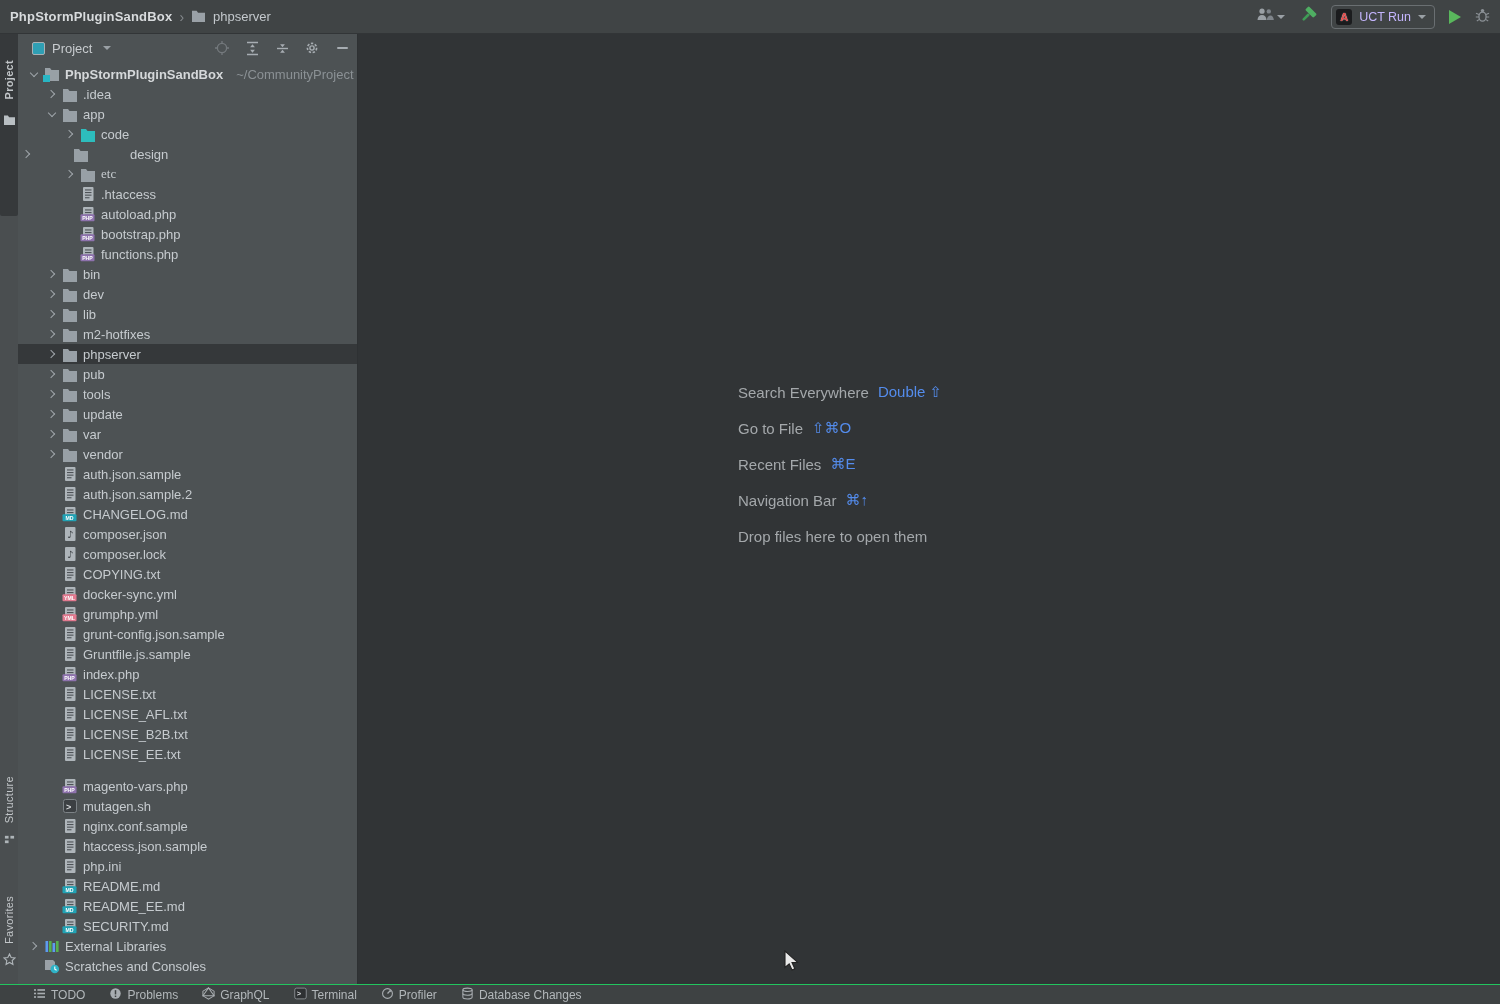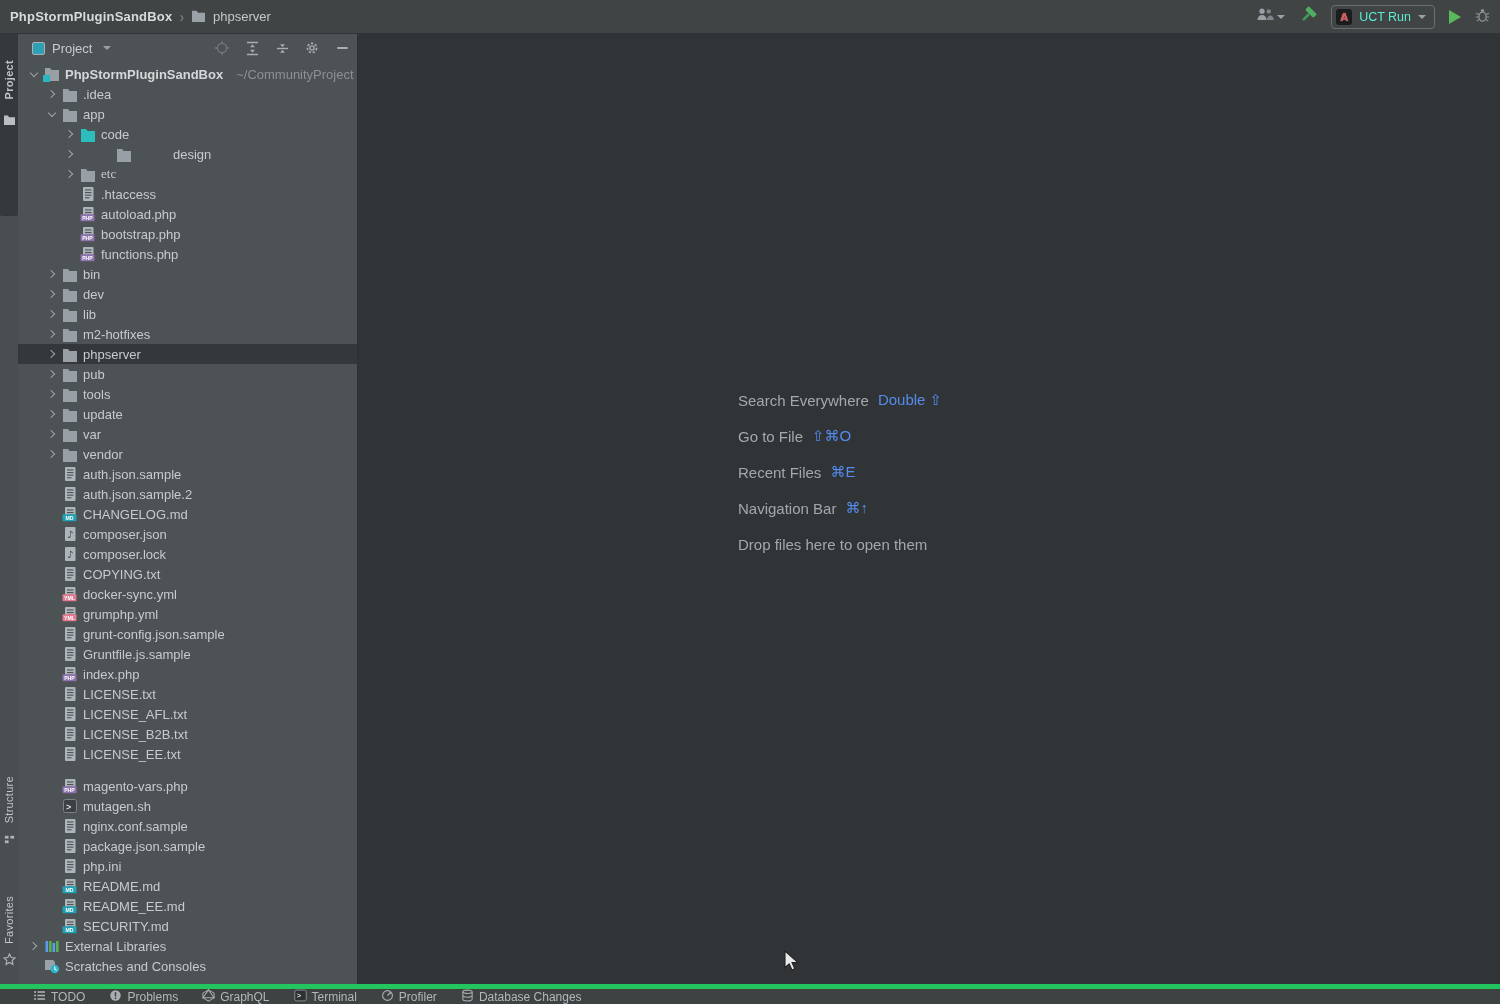--- a/index.html
+++ b/index.html
@@ -24,21 +24,21 @@
   .caret-down { width:0; height:0; border-left:4px solid transparent; border-right:4px solid transparent; border-top:4px solid #9aa0a5; }
   .run-combo {
     display:flex; align-items:center; gap:7px; border:1px solid #6a6f72;
     border-radius:4px; padding:3px 8px 3px 4px; height:24px;
   }
   .run-ico {
     width:16px; height:16px; background:#1b1c1e; border-radius:3px;
     color:#e34b4b; font-size:11px; font-weight:bold; display:grid; place-items:center;
     text-shadow:0 0 1px #ffffff;
   }
-  .run-name { font-size:12.5px; color:#5eead4; }
+  .run-name { font-size:12.5px; color:#c4b5fd; }
   .play-btn { width:0; height:0; border-left:12px solid #59b75c; border-top:7px solid transparent; border-bottom:7px solid transparent; }
   
   .workspace { position:absolute; top:34px; left:0; right:0; bottom:20px; display:flex; }
   .stripe { width:18px; background:#4a4e50; position:relative; flex:none; }
   .stripe-tab {
     position:absolute; top:0; left:0; width:18px; height:182px; background:#36393b;
     display:flex; flex-direction:column; align-items:center; justify-content:flex-start;
     border-radius:0 0 2px 2px;
   }
   .vtext {
@@ -67,28 +67,28 @@
   .chev { width:18px; flex:none; display:flex; align-items:center; justify-content:center; }
   .chev i { width:6px; height:6px; border-right:1.5px solid #9fa5aa; border-bottom:1.5px solid #9fa5aa; display:block; }
   .chev.collapsed i { transform:rotate(-45deg); margin-left:-2px; }
   .chev.expanded i { transform:rotate(45deg); margin-top:-2px; }
   .t-ico { width:17px; height:16px; flex:none; margin-right:5px; display:grid; place-items:center; }
   .t-label { color:#c6cbcf; }
   .t-label.bold { font-weight:bold; color:#d5d8da; }
   .t-suffix { color:#8b9195; margin-left:13px; }
   
   .editor { flex:1; background:#313436; position:relative; overflow:hidden; }
-  .hints { position:absolute; left:380px; top:348px; }
+  .hints { position:absolute; left:380px; top:340px; }
   .hint-row { height:36px; display:flex; align-items:center; font-size:15px; }
   .hint-label { color:#a4a8ab; }
   .hint-key { color:#548cec; margin-left:9px; }
   
   .statusbar {
     position:absolute; left:0; right:0; bottom:0; height:20px; background:#3e4243;
-    border-top:5px solid #22c55e; display:flex; align-items:center;
+    border-top:1px solid #22c55e; display:flex; align-items:center;
     padding-left:33px; gap:24px; font-size:12px; color:#b2b7ba;
   }
   .sb-item { display:flex; align-items:center; gap:5px; height:20px; cursor:default; }
   
   .mouse-cursor { position:absolute; left:783px; top:950px; z-index:50; }
 </style>
 </head>
 <body>
 
 <div class="titlebar">
@@ -232,21 +232,21 @@
           <span class="chev collapsed">
             <i></i>
           </span>
           <span class="t-ico">
             <svg width="16" height="15" viewBox="0 0 16 15">
               <path d="M1 2h5l1.5 2H15v11H1z" fill="#2dbdbd"></path>
             </svg>
           </span>
           <span class="t-label">code</span>
         </div>
-        <div class="tree-row" style="padding-left: 43px; gap: 36px;">
+        <div class="tree-row" style=" gap: 36px;">
           <span class="chev collapsed">
             <i></i>
           </span>
           <span class="t-ico">
             <svg width="16" height="15" viewBox="0 0 16 15">
               <path d="M1 2h5l1.5 2H15v11H1z" fill="#98a0a6"></path>
             </svg>
           </span>
           <span class="t-label">design</span>
         </div>
@@ -668,21 +668,21 @@
           <span class="chev"></span>
           <span class="t-ico">
             <svg width="16" height="16" viewBox="0 0 16 16">
               <rect x="3" y="1" width="10.5" height="14" rx="1" fill="#aeb5ba"></rect>
               <rect x="5" y="3.4" width="6.5" height="1.1" fill="#4e5357"></rect>
               <rect x="5" y="6" width="6.5" height="1.1" fill="#4e5357"></rect>
               <rect x="5" y="8.6" width="6.5" height="1.1" fill="#4e5357"></rect>
               <rect x="5" y="11.2" width="4.5" height="1.1" fill="#4e5357"></rect>
             </svg>
           </span>
-          <span class="t-label">package.json.sample</span>
+          <span class="t-label">htaccess.json.sample</span>
         </div>
         <div class="tree-row" style="padding-left: 25px;">
           <span class="chev"></span>
           <span class="t-ico">
             <svg width="16" height="16" viewBox="0 0 16 16">
               <rect x="3" y="1" width="10.5" height="14" rx="1" fill="#aeb5ba"></rect>
               <rect x="5" y="3.4" width="6.5" height="1.1" fill="#4e5357"></rect>
               <rect x="5" y="6" width="6.5" height="1.1" fill="#4e5357"></rect>
               <rect x="5" y="8.6" width="6.5" height="1.1" fill="#4e5357"></rect>
               <rect x="5" y="11.2" width="4.5" height="1.1" fill="#4e5357"></rect>

